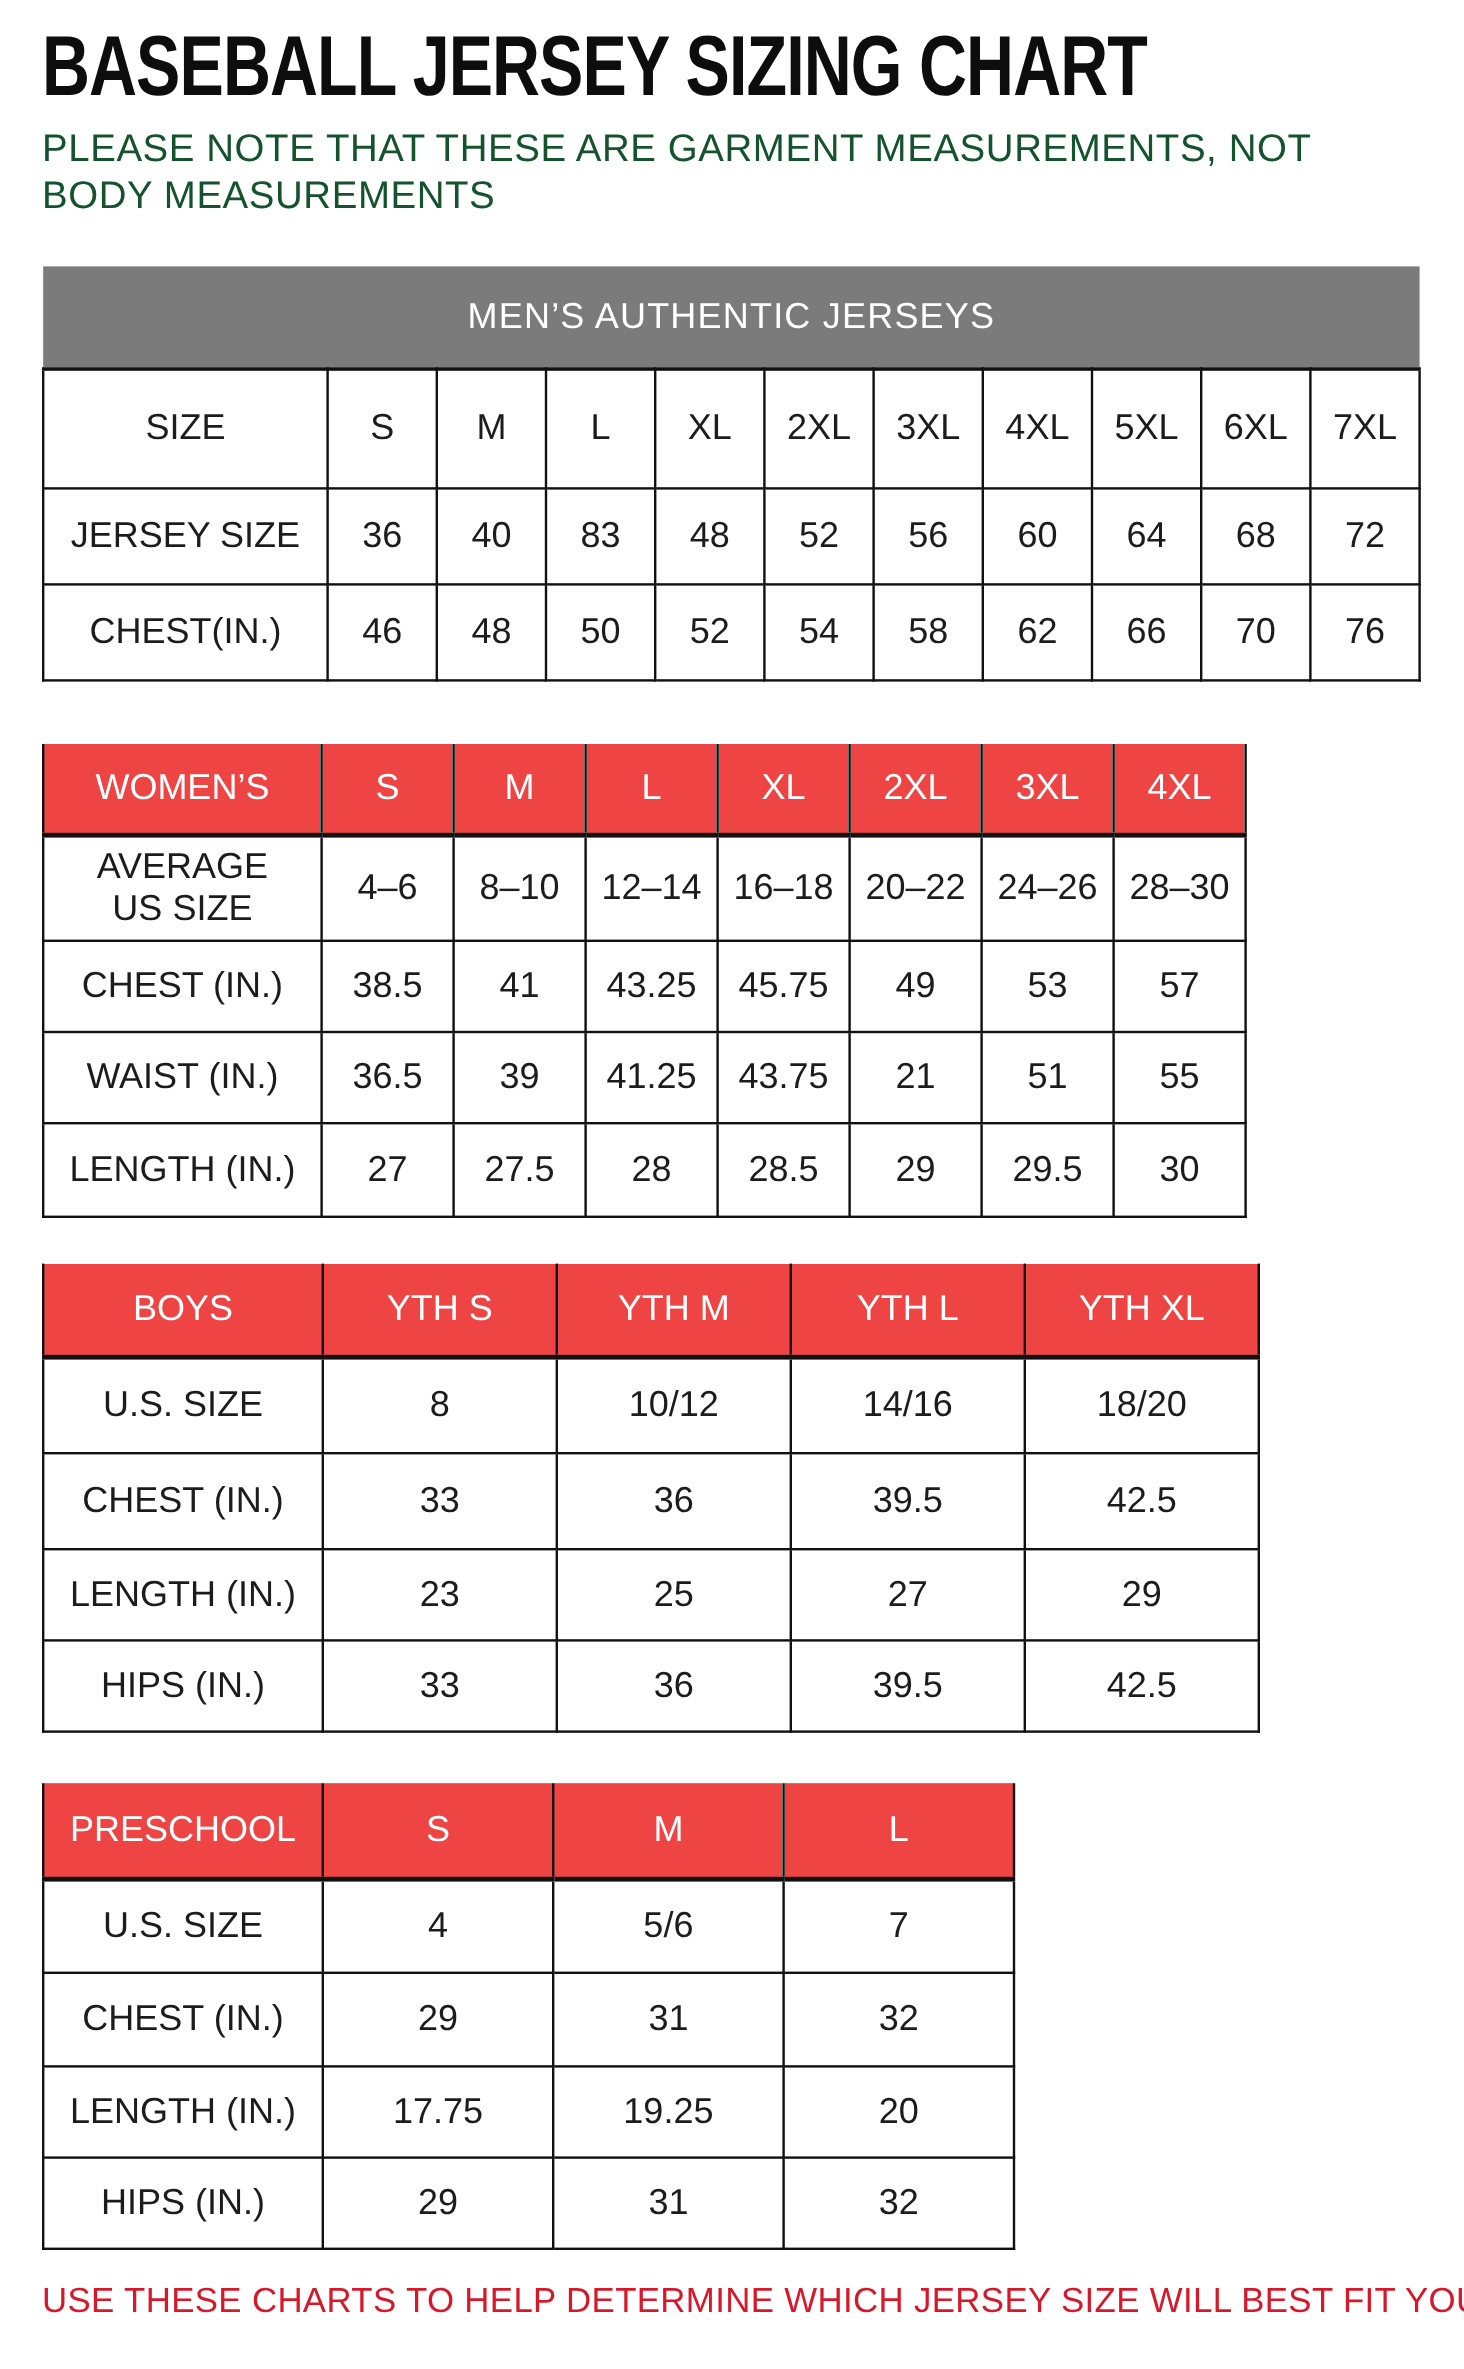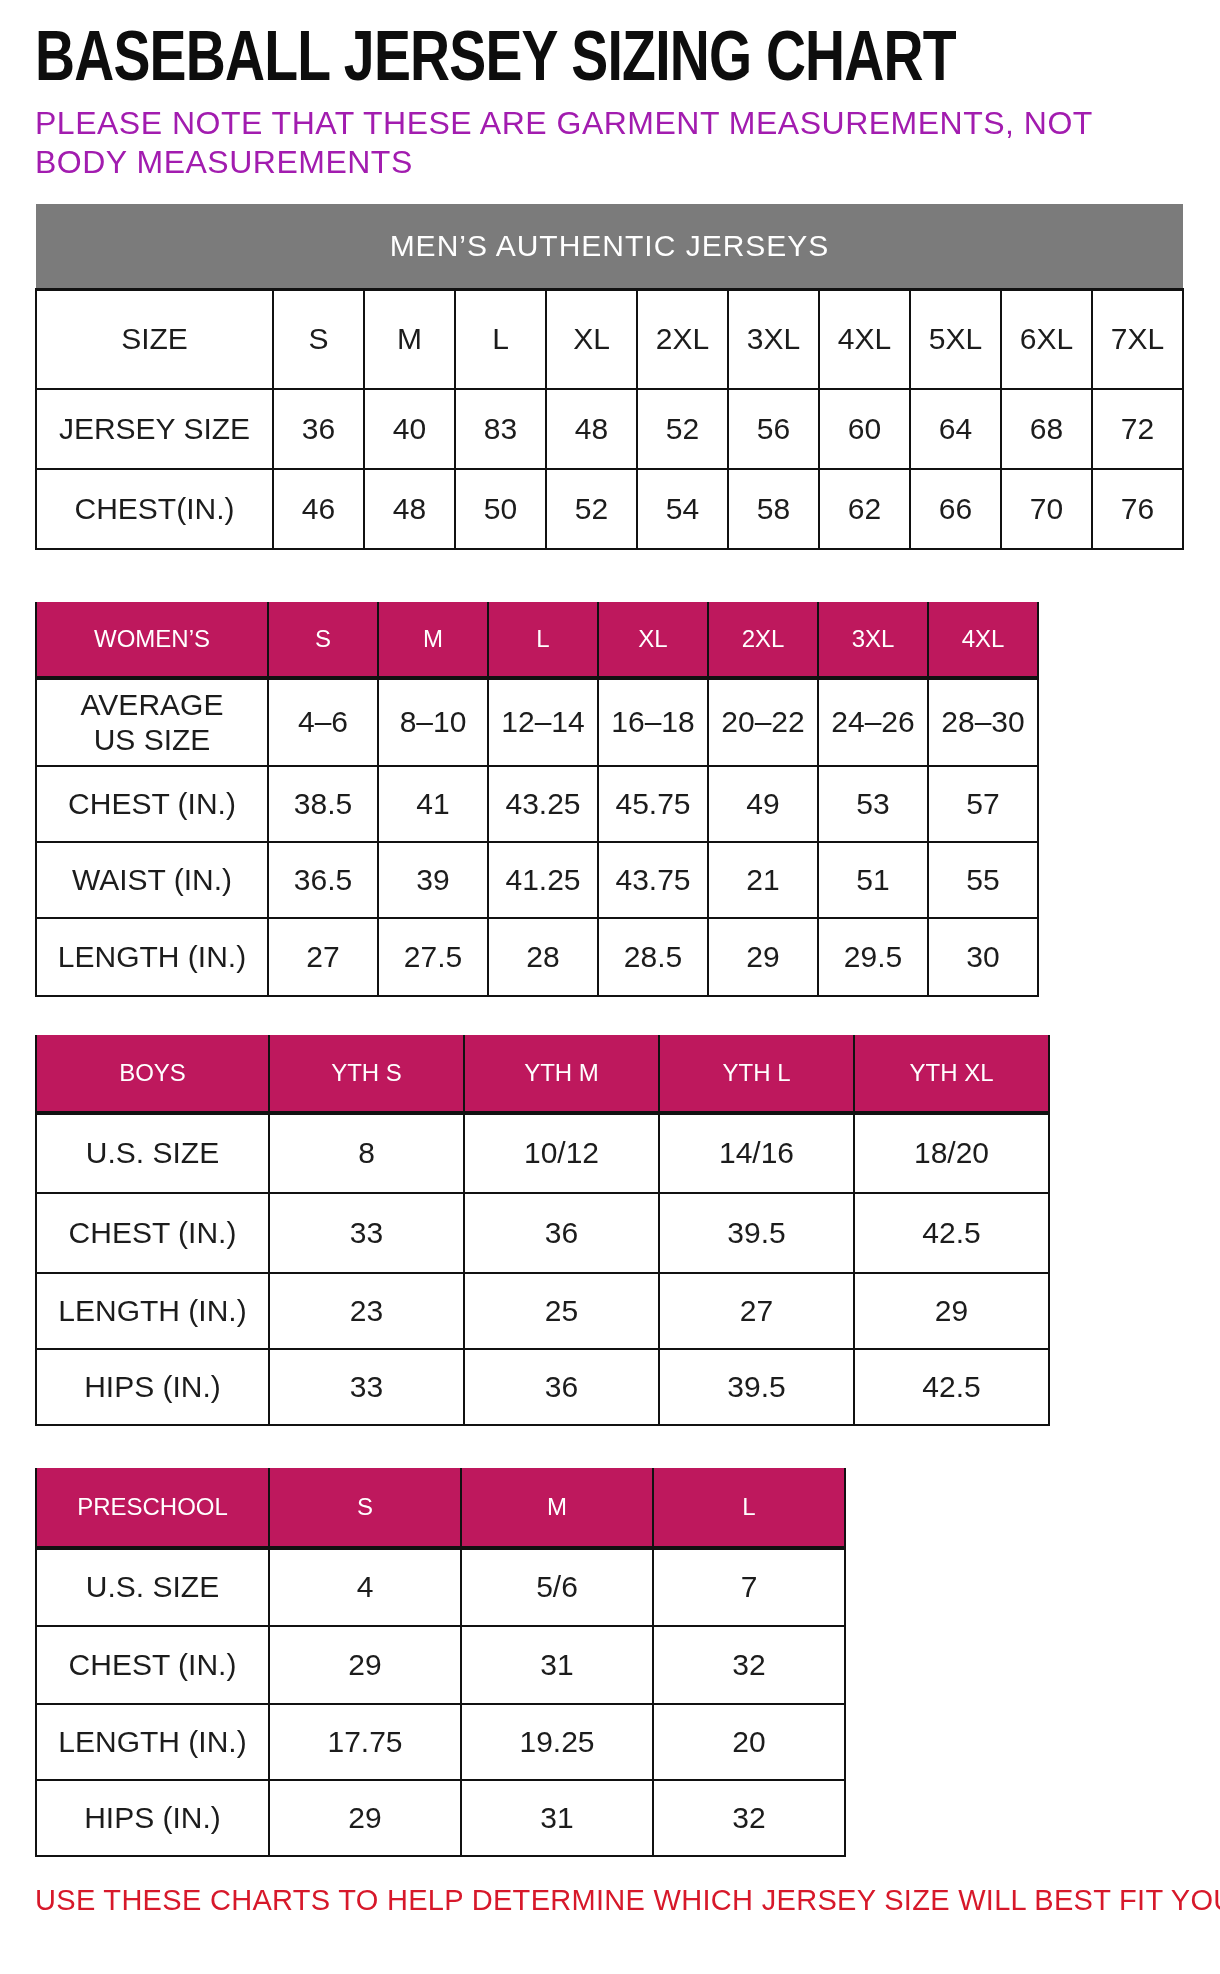--- a/index.html
+++ b/index.html
@@ -16,47 +16,47 @@
   .title-inner {
     display:inline-block;
     font-size:71px; line-height:64px; font-weight:bold;
     letter-spacing:-1px; white-space:nowrap;
     transform:scaleX(0.78); transform-origin:0 50%;
     color:#0d0d0d;
   }
 
   
   .note {
-    color:#a21caf; font-size:32px; line-height:39px;
+    color:#14532d; font-size:32px; line-height:39px;
     margin:14px 0 0 0; max-width:1060px; letter-spacing:0.5px;
   }
   .footer {
     color:#d7182a; font-size:29px; line-height:34px;
     margin:26px 0 0 0; white-space:nowrap; letter-spacing:0.3px;
   }
 
   
   .tbl { border-collapse:collapse; table-layout:fixed; }
   .tbl td {
     border:2px solid #111; text-align:center; vertical-align:middle;
     font-size:30px; padding:0; white-space:pre-line; line-height:1.15;
     overflow:hidden;
   }
   .banner-cell {
     background:#7b7b7b; color:#ffffff;
     border:none !important; border-bottom:3px solid #111 !important;
     font-size:39px; letter-spacing:1px;
   }
   .ghead td {
-    background:#be185d; color:#ffffff;
+    background:#ef4444; color:#ffffff;
     border-top:none; border-bottom:4px solid #111;
-    font-size:24px;
-  }
-
-  .mens    { margin-top:22px; }
+    font-size:30px;
+  }
+
+  .mens    { margin-top:40px; }
   .womens  { margin-top:52px; }
   .boys    { margin-top:38px; }
   .pre     { margin-top:42px; }
 
   .mens   col.cl{width:237px} .mens   col.cc{width:91px}
   .womens col.cl{width:232px} .womens col.cc{width:110px}
   .boys   col.cl{width:233px} .boys   col.cc{width:195px}
   .pre    col.cl{width:233px} .pre    col.cc{width:192px}
 
   tr.r85{height:85px} tr.r84{height:100px} tr.r80{height:80px}

